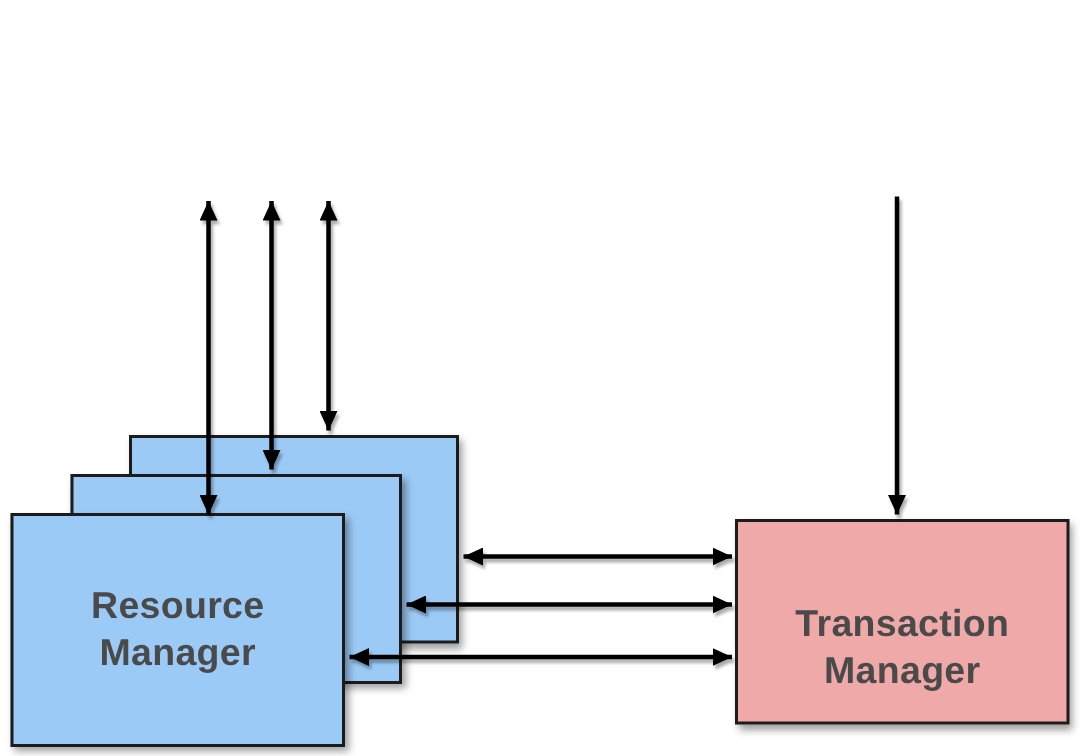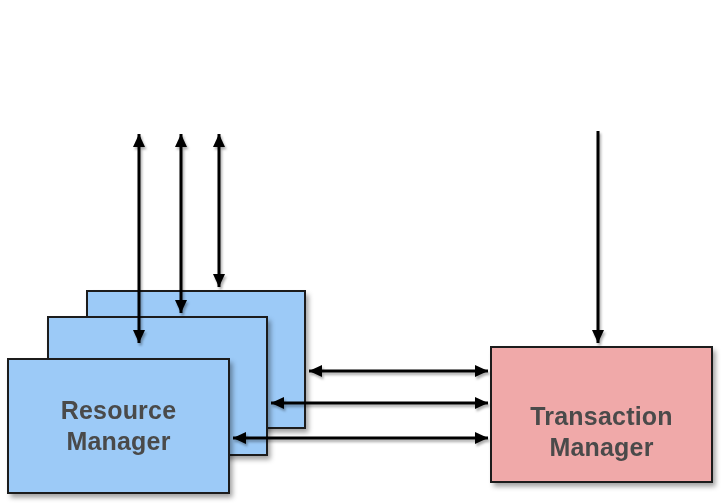--- a/index.html
+++ b/index.html
@@ -25,21 +25,21 @@
     font-size: 25px;
     font-weight: 700;
     color: #4a4a4a;
     line-height: 31px;
     letter-spacing: 0.2px;
   }
   .label .line { display: block; }
   .app-box   { left: 7px;   top: 10px;  width: 704px; height: 121px; }
   .rm-back   { left: 86px;  top: 290px; width: 220px; height: 139px; }
   .rm-mid    { left: 47px;  top: 316px; width: 221px; height: 140px; }
-  .rm-front  { left: 7px;   top: 358px; width: 223px; height: 136px; }
+  .rm-front  { left: 7px;   top: 342px; width: 223px; height: 156px; }
   .tm-box    { left: 490px; top: 346px; width: 223px; height: 137px; }
   .arrows {
     position: absolute;
     left: 0; top: 0;
     pointer-events: none;
   }
 </style>
 </head>
 <body>
 

